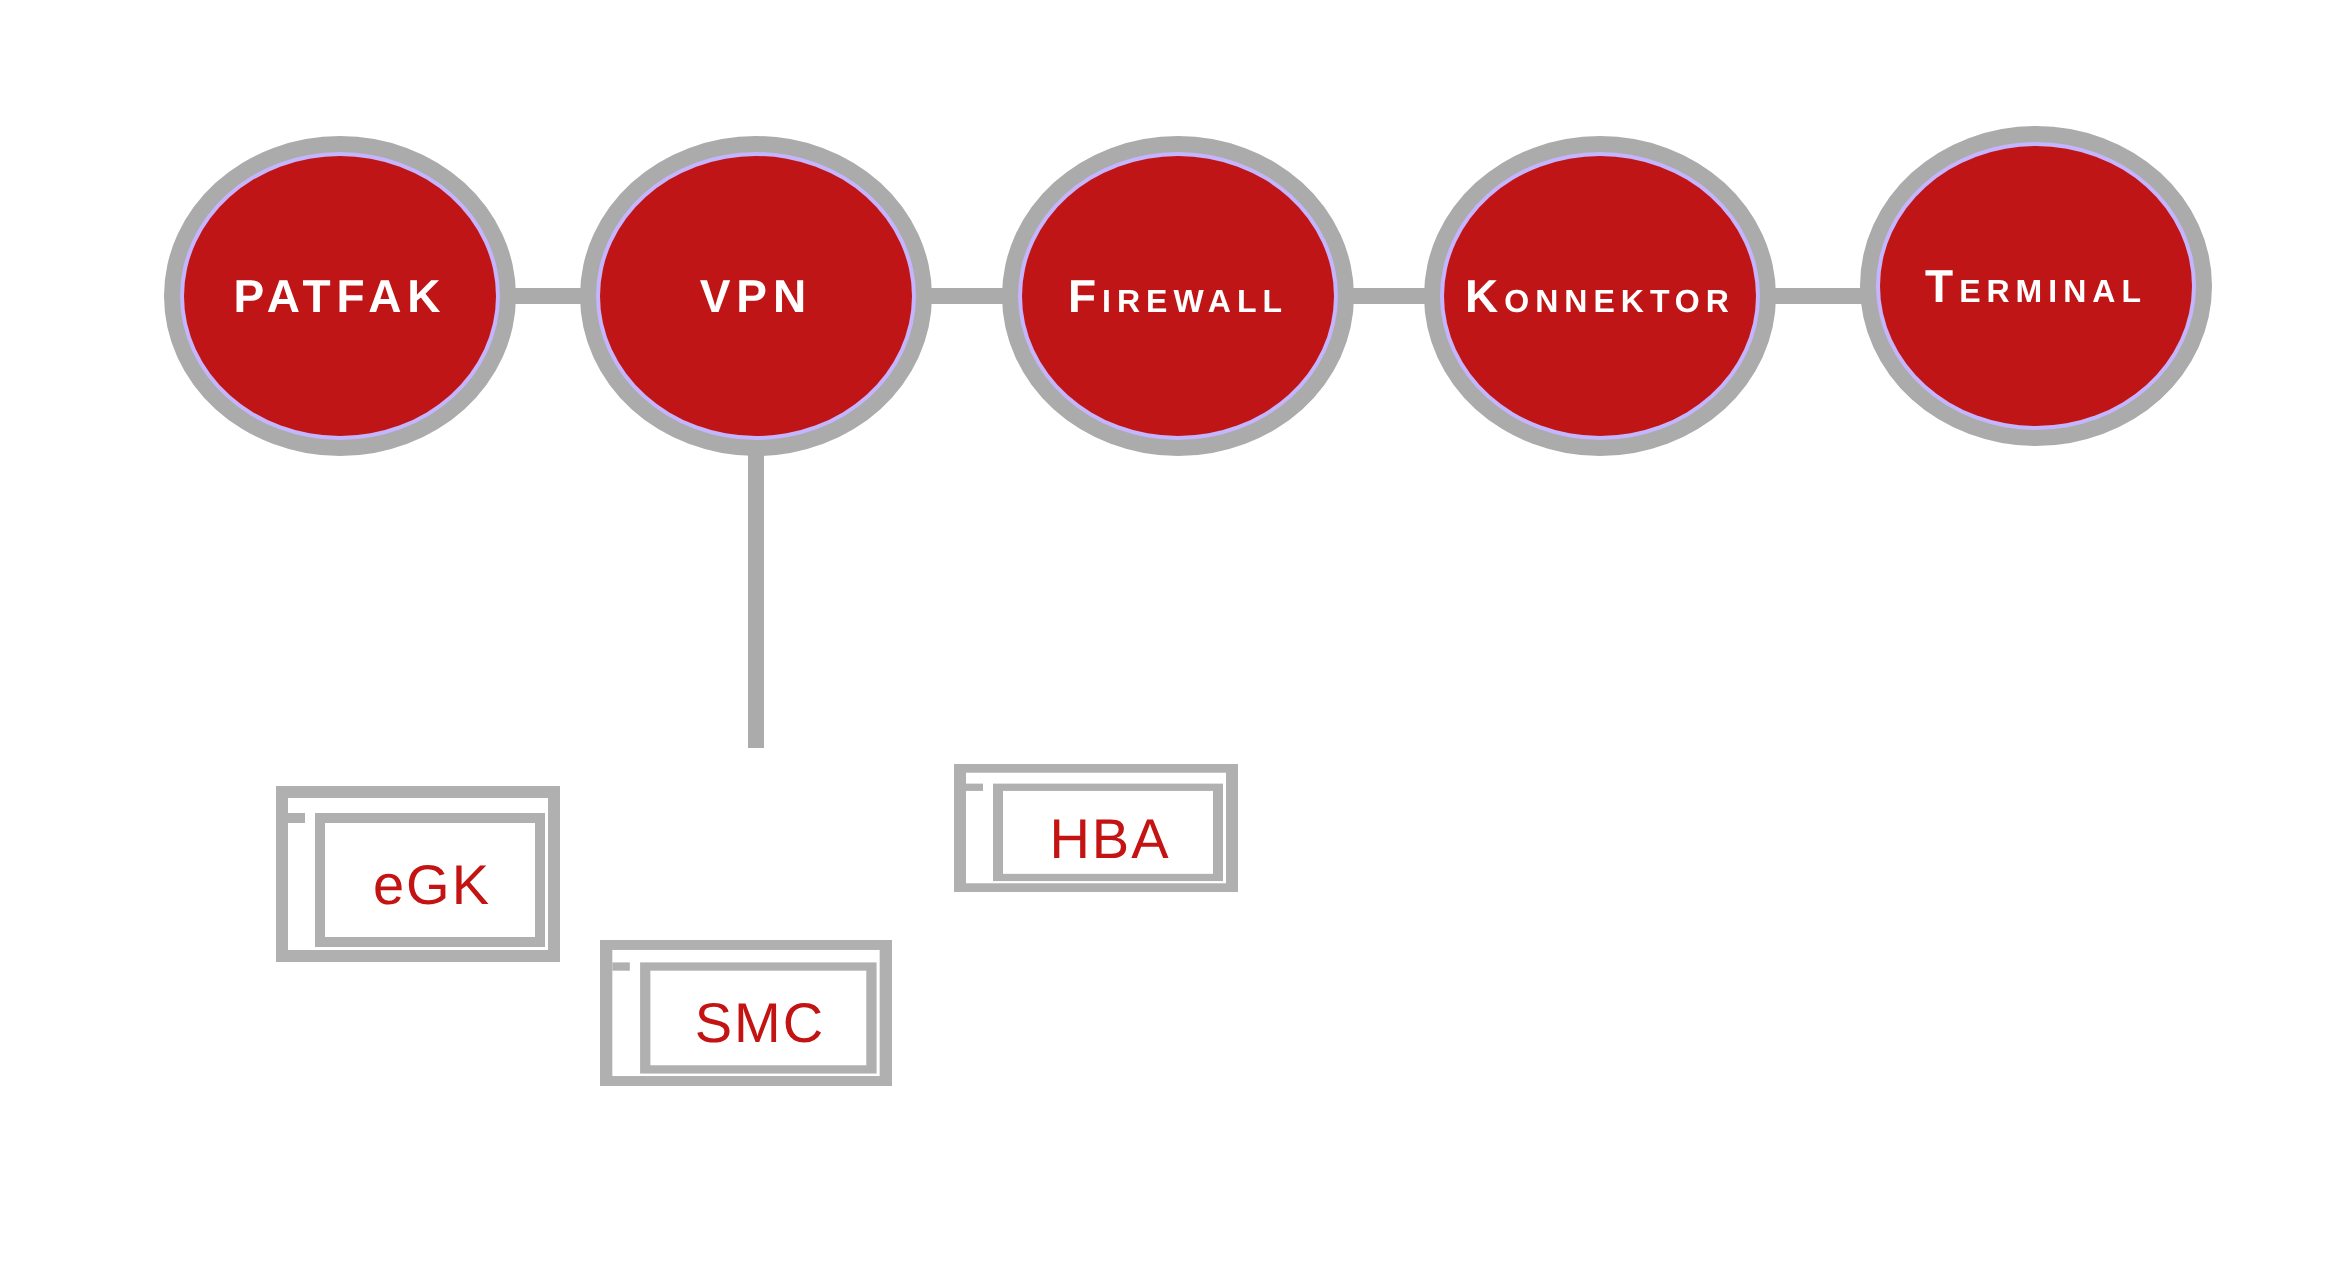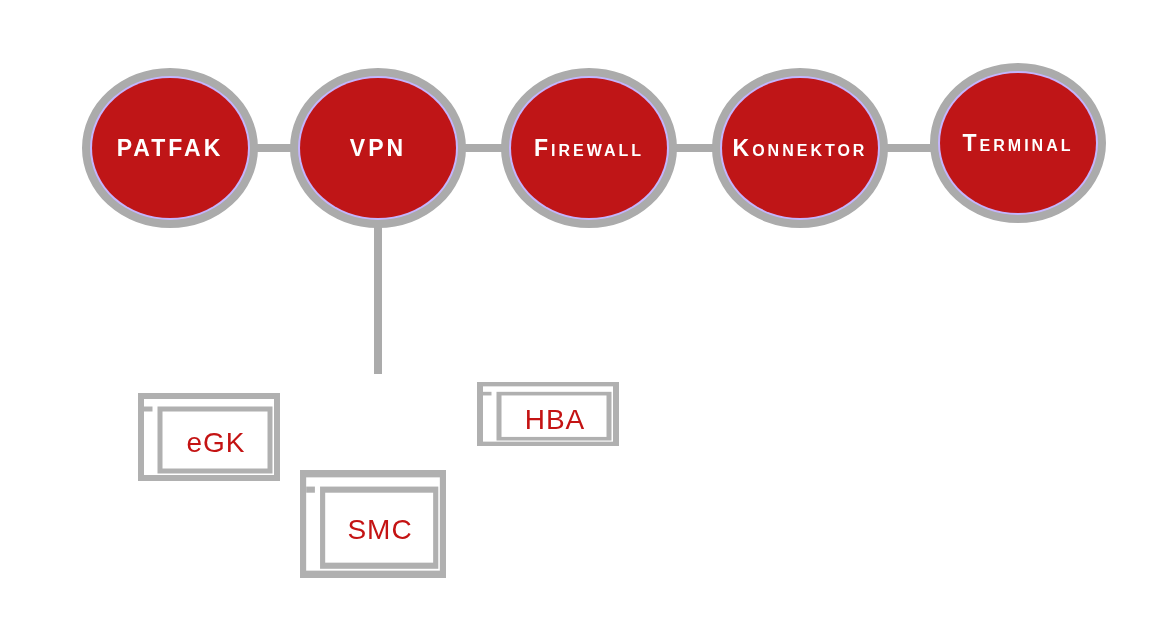--- a/index.html
+++ b/index.html
@@ -138,21 +138,21 @@
     <svg viewBox="0 0 142 88" preserveAspectRatio="none">
       <rect x="3" y="3" width="136" height="82" fill="#ffffff" stroke="#b0b0b0" stroke-width="6"></rect>
       <rect x="22" y="16" width="110" height="62" fill="none" stroke="#b0b0b0" stroke-width="5"></rect>
       <line x1="6" y1="16" x2="14.5" y2="16" stroke="#b0b0b0" stroke-width="5"></line>
     </svg>
     <div class="card-label-area">
       <span class="card-label">HBA</span>
     </div>
   </div>
 
-  <div class="card" style="left:300px; top:470px; width:146px; height:108px;">
+  <div class="card" style="left:300px; top:470px; width:146px; height:73px;">
     <svg viewBox="0 0 142 88" preserveAspectRatio="none">
       <rect x="3" y="3" width="136" height="82" fill="#ffffff" stroke="#b0b0b0" stroke-width="6"></rect>
       <rect x="22" y="16" width="110" height="62" fill="none" stroke="#b0b0b0" stroke-width="5"></rect>
       <line x1="6" y1="16" x2="14.5" y2="16" stroke="#b0b0b0" stroke-width="5"></line>
     </svg>
     <div class="card-label-area">
       <span class="card-label">SMC</span>
     </div>
   </div>
 

